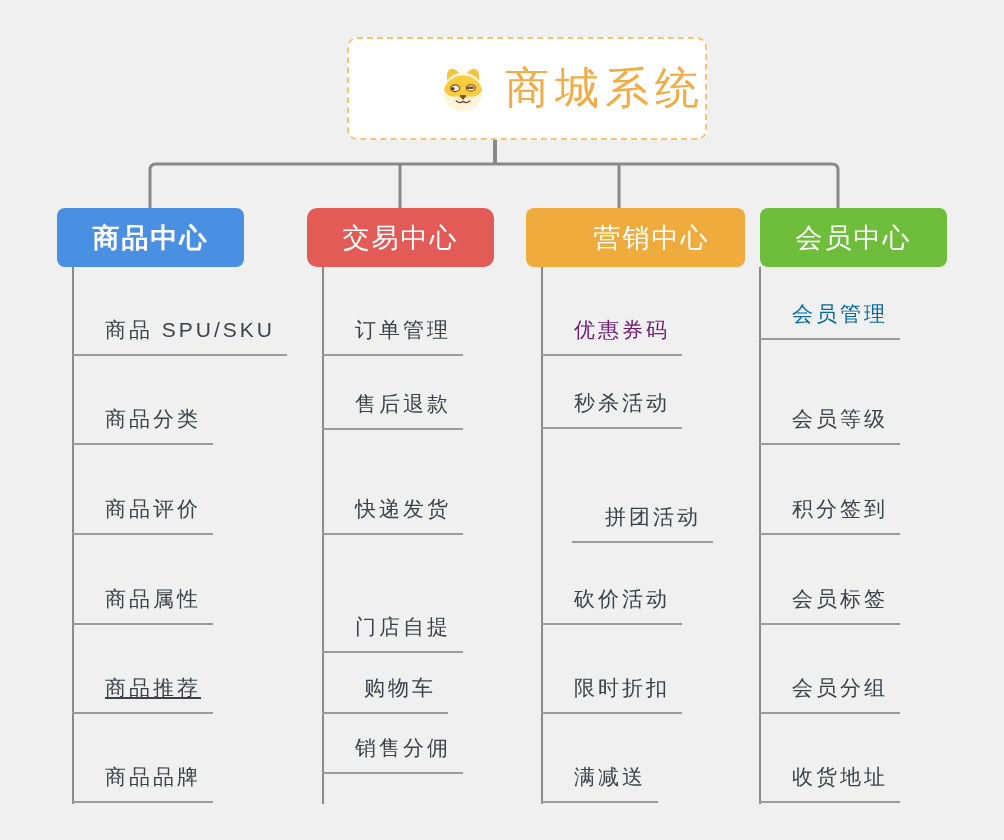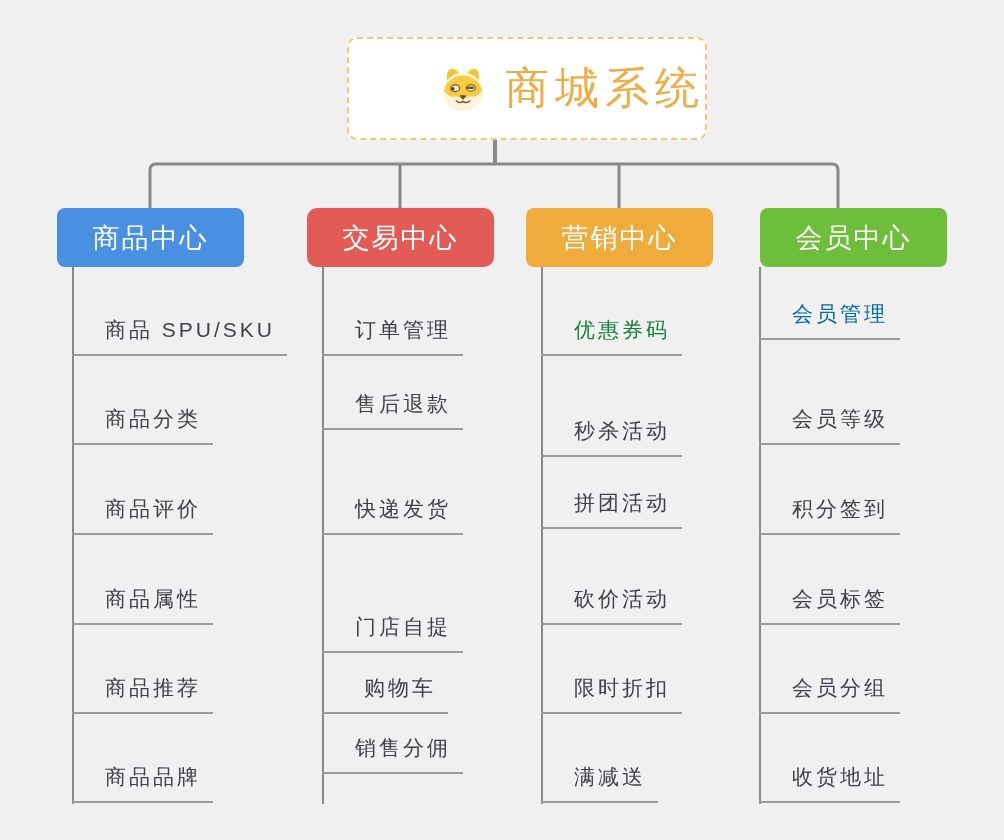--- a/index.html
+++ b/index.html
@@ -105,37 +105,37 @@
       <ellipse cx="42.5" cy="30.5" rx="6" ry="4.2" fill="#FCF3DA" stroke="#7C5018" stroke-width="1.6"></ellipse>
       <rect x="37" y="28.6" width="9.5" height="3.4" rx="1.7" fill="#7C5018"></rect>
       <path d="M28.6 41 h6.8 l-3.4 4.6 Z" fill="#7A4A1C" stroke="#7A4A1C" stroke-width="1.5" stroke-linejoin="round"></path>
       <path d="M23 48 Q27.5 52 32 48.5 Q36.5 52 41 48" stroke="#7A4A1C" stroke-width="1.8" fill="none" stroke-linecap="round"></path>
     </svg>
     <span class="root-title" style="color: rgb(240, 172, 69);">商城系统</span>
   </div>
 
   <div id="branches">
       <div class="branch" style="left: 57px;">
-    <div class="branch-header" style="background: rgb(74, 144, 226);">
+    <div class="branch-header" style="background: rgb(74, 144, 226); font-weight: bold;">
       <span class="branch-label">商品中心</span>
     </div>
     <div class="vline"></div>
   <div class="leaf" style="top: 107px; border-bottom-color: rgb(155, 155, 155); color: rgb(61, 66, 74);">
     <span class="leaf-label">商品 SPU/SKU</span>
   </div>
         <div class="leaf" style="top: 196px; border-bottom-color: rgb(155, 155, 155); color: rgb(61, 66, 74);">
     <span class="leaf-label">商品分类</span>
   </div>
         <div class="leaf" style="top: 286px; border-bottom-color: rgb(155, 155, 155); color: rgb(61, 66, 74);">
     <span class="leaf-label">商品评价</span>
   </div>
         <div class="leaf" style="top: 376px; border-bottom-color: rgb(155, 155, 155); color: rgb(61, 66, 74);">
     <span class="leaf-label">商品属性</span>
   </div>
-        <div class="leaf" style="top: 465px; border-bottom-color: rgb(155, 155, 155); color: rgb(61, 66, 74);">
+        <div class="leaf" style="top: 465px; border-bottom-color: rgb(155, 155, 155); color: rgb(61, 66, 74); text-decoration: underline;">
     <span class="leaf-label">商品推荐</span>
   </div>
         <div class="leaf" style="top: 554px; border-bottom-color: rgb(155, 155, 155); color: rgb(61, 66, 74);">
     <span class="leaf-label">商品品牌</span>
   </div>
       </div>
       <div class="branch" style="left: 307px;">
     <div class="branch-header" style="background: rgb(226, 91, 86); border-radius: 10px;">
       <span class="branch-label">交易中心</span>
     </div>
@@ -153,31 +153,31 @@
     <span class="leaf-label">门店自提</span>
   </div>
         <div class="leaf" style="top: 465px; border-bottom-color: rgb(155, 155, 155); color: rgb(61, 66, 74); padding-left: 42px;">
     <span class="leaf-label">购物车</span>
   </div>
         <div class="leaf" style="top: 525px; border-bottom-color: rgb(155, 155, 155); color: rgb(61, 66, 74); text-align: center;">
     <span class="leaf-label">销售分佣</span>
   </div>
       </div>
       <div class="branch" style="left: 526px;">
-    <div class="branch-header" style="background: rgb(239, 172, 61);">
+    <div class="branch-header" style="background: rgb(239, 172, 61); padding-left: 32px;">
       <span class="branch-label">营销中心</span>
     </div>
     <div class="vline"></div>
-  <div class="leaf" style="top: 107px; border-bottom-color: rgb(155, 155, 155); color: #15803d;">
+  <div class="leaf" style="top: 107px; border-bottom-color: rgb(155, 155, 155); color: #701a75;">
     <span class="leaf-label">优惠券码</span>
   </div>
-        <div class="leaf" style="top: 208px; border-bottom-color: rgb(155, 155, 155); color: rgb(61, 66, 74);">
+        <div class="leaf" style="top: 180px; border-bottom-color: rgb(155, 155, 155); color: rgb(61, 66, 74);">
     <span class="leaf-label">秒杀活动</span>
   </div>
-        <div class="leaf" style="top: 280px; border-bottom-color: rgb(155, 155, 155); color: rgb(61, 66, 74);">
+        <div class="leaf" style="top: 294px; border-bottom-color: rgb(155, 155, 155); color: rgb(61, 66, 74); margin-left: 31px;">
     <span class="leaf-label">拼团活动</span>
   </div>
         <div class="leaf" style="top: 376px; border-bottom-color: rgb(155, 155, 155); color: rgb(61, 66, 74);">
     <span class="leaf-label">砍价活动</span>
   </div>
         <div class="leaf" style="top: 465px; border-bottom-color: rgb(155, 155, 155); color: rgb(61, 66, 74);">
     <span class="leaf-label">限时折扣</span>
   </div>
         <div class="leaf" style="top: 554px; border-bottom-color: rgb(155, 155, 155); color: rgb(61, 66, 74);">
     <span class="leaf-label">满减送</span>

